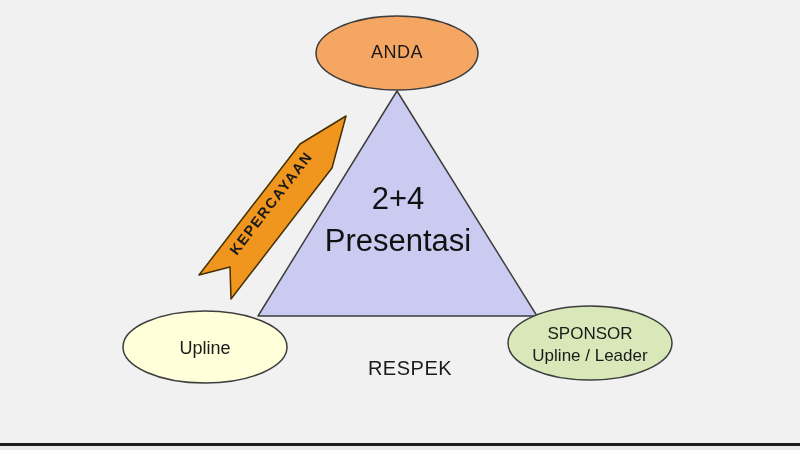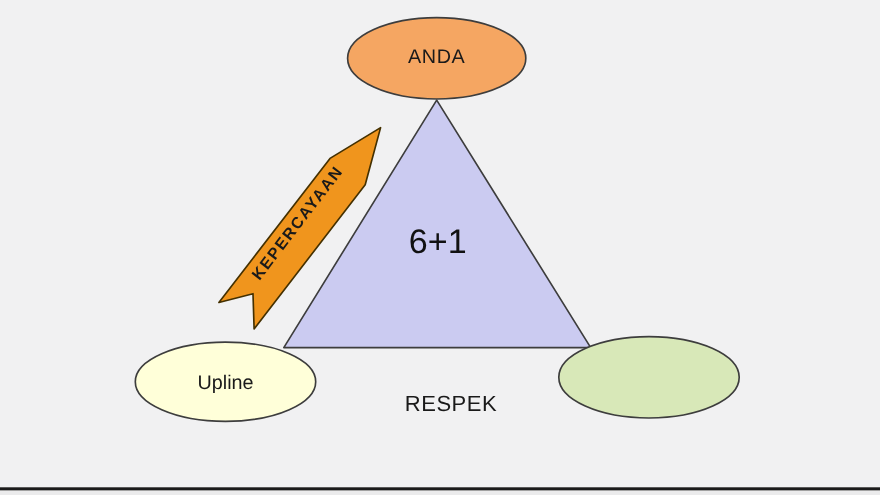--- a/index.html
+++ b/index.html
@@ -97,25 +97,30 @@
     <ellipse cx="397" cy="53" rx="81" ry="37" stroke="#3d3d3d" stroke-width="1.5" fill="#f5a662"></ellipse>
 
     <ellipse cx="205" cy="347" rx="82" ry="36" stroke="#3d3d3d" stroke-width="1.5" fill="#ffffd9"></ellipse>
 
     <ellipse cx="590" cy="343" rx="82" ry="37" stroke="#3d3d3d" stroke-width="1.5" fill="#d8e8b8"></ellipse>
   </svg>
 
   <div class="label label-anda">ANDA</div>
 
   <div class="label label-triangle">
-    <div>6+1</div>
+    <div>2+4</div>
+    <div>Presentasi</div>
   </div>
 
   <div class="label label-prospek">Upline</div>
 
+  <div class="label label-sponsor">
+    <div>SPONSOR</div>
+    <div>Upline / Leader</div>
+  </div>
 
   <div class="label label-kepercayaan">KEPERCAYAAN</div>
 
   <div class="label label-respek">RESPEK</div>
 
   <div class="bottom-dark-line"></div>
   <div class="bottom-light-strip"></div>
 
 </div>
 

